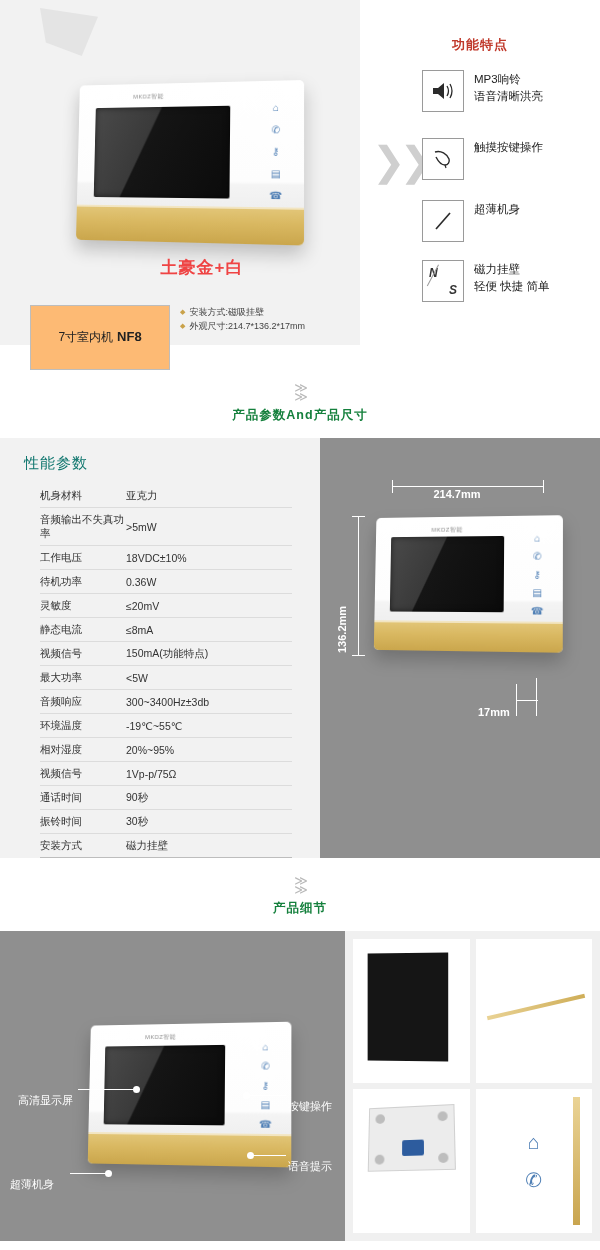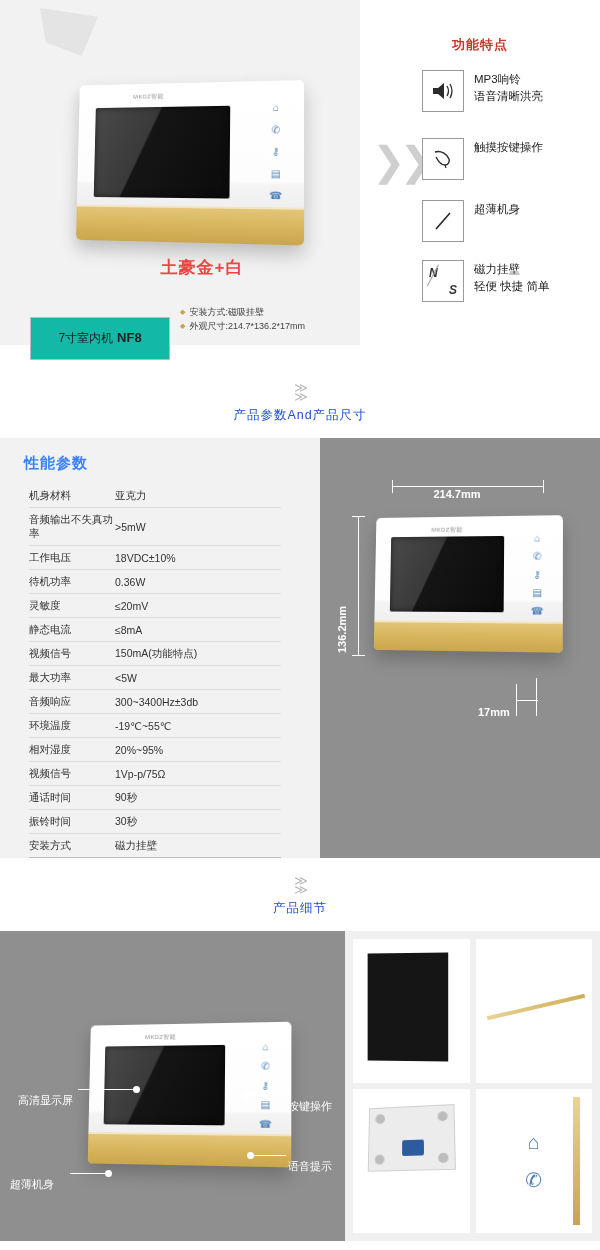--- a/index.html
+++ b/index.html
@@ -28,22 +28,22 @@
   .dev-gold:after{content:"";position:absolute;left:0;right:0;top:0;height:2px;background:rgba(255,255,255,.55);}
   .dev-screen{position:absolute;left:18px;top:24px;width:140px;height:92px;border-radius:2px;
      background:linear-gradient(115deg,#4a4a4a 0%,#3a3a3a 38%,#151515 39%,#0b0b0b 100%);
      box-shadow:inset 0 0 6px rgba(0,0,0,.6);}
   .dev-logo{position:absolute;left:58px;top:9px;font-size:6px;letter-spacing:.5px;color:#8d8d8d;}
   .dev-icons{position:absolute;right:14px;top:22px;width:26px;height:96px;
      display:flex;flex-direction:column;justify-content:space-between;align-items:center;}
   .dev-icons span{font-size:10px;color:#4f7fb5;line-height:1;}
   .hero-caption{position:absolute;left:0;top:256px;width:360px;text-align:center;
      font-size:17px;font-weight:bold;color:#ef4444;letter-spacing:1px;margin-left:22px;}
-  .model-box{position:absolute;left:30px;top:317px;width:130px;padding:12px 4px;
-     border:1px solid #bdbdbd;background:#14b8a6;text-align:center;font-size:12px;color:#222;}
+  .model-box{position:absolute;left:30px;top:305px;width:130px;padding:23px 4px;
+     border:1px solid #bdbdbd;background:#fdba74;text-align:center;font-size:12px;color:#222;}
   .model-box b{font-size:13px;margin-left:4px;}
   .hero-specs{position:absolute;left:180px;top:305px;font-size:9px;color:#444;line-height:14px;}
   .hero-specs div:before{content:"\25C6";color:#c9a24a;font-size:7px;margin-right:4px;vertical-align:1px;}
 
   
   .feat-title{position:absolute;left:390px;top:36px;width:180px;text-align:center;
      font-size:13px;font-weight:bold;color:#c0392b;letter-spacing:1px;}
   .arrow-glyph{position:absolute;left:372px;top:140px;width:22px;height:48px;
      color:#cfcfcf;font-size:40px;line-height:42px;letter-spacing:-6px;}
   .feat{position:absolute;left:422px;width:170px;height:44px;}
@@ -53,27 +53,27 @@
   .feat1{top:70px;} .feat2{top:138px;} .feat3{top:200px;} .feat4{top:260px;}
   .nsbox{font-size:12px;font-weight:bold;font-style:italic;position:relative;width:100%;height:100%;}
   .nsbox .n{position:absolute;left:6px;top:5px;}
   .nsbox .s{position:absolute;right:6px;bottom:4px;}
   .nsbox .bar{position:absolute;left:8px;top:8px;width:24px;height:24px;border-left:1px solid #999;
      transform:rotate(28deg);}
 
   
   .divider{width:600px;padding:18px 0 14px;text-align:center;background:#fff;}
   .chev{color:#b9b9b9;font-size:13px;letter-spacing:-2px;line-height:9px;}
-  .div-label{margin-top:6px;font-size:12.5px;font-weight:normal;color:#1d4ed8;letter-spacing:1px;}
+  .div-label{margin-top:6px;font-size:12.5px;font-weight:bold;color:#15803d;letter-spacing:1px;}
 
   
   .params-wrap{position:relative;width:600px;height:420px;}
   .params-left{position:absolute;left:0;top:0;width:320px;height:420px;background:#f2f2f2;}
-  .params-title{position:absolute;left:24px;top:16px;font-size:15px;font-weight:bold;color:#3b82f6;letter-spacing:1px;}
-  table.spec{position:absolute;left:29px;top:46px;width:252px;border-collapse:collapse;font-size:10.5px;color:#333;}
+  .params-title{position:absolute;left:24px;top:16px;font-size:15px;font-weight:normal;color:#0f766e;letter-spacing:1px;}
+  table.spec{position:absolute;left:40px;top:46px;width:252px;border-collapse:collapse;font-size:10.5px;color:#333;}
   table.spec td{padding:4.5px 0;border-bottom:1px solid #dcdcdc;}
   table.spec td.k{width:86px;color:#333;}
   table.spec td.v{color:#333;}
   table.spec tr:last-child td{border-bottom:1px solid #bdbdbd;}
 
   .params-right{position:absolute;left:320px;top:0;width:280px;height:420px;background:#8f8f8f;}
   .dim-w{position:absolute;left:392px;top:50px;width:130px;text-align:center;font-size:11px;color:#fff;font-weight:bold;}
   .dim-h{position:absolute;left:8px;top:135px;font-size:11px;color:#fff;font-weight:bold;
      transform:rotate(-90deg);transform-origin:left top;white-space:nowrap;}
   .dim-t{position:absolute;left:160px;top:275px;font-size:11px;color:#fff;font-weight:bold;}

